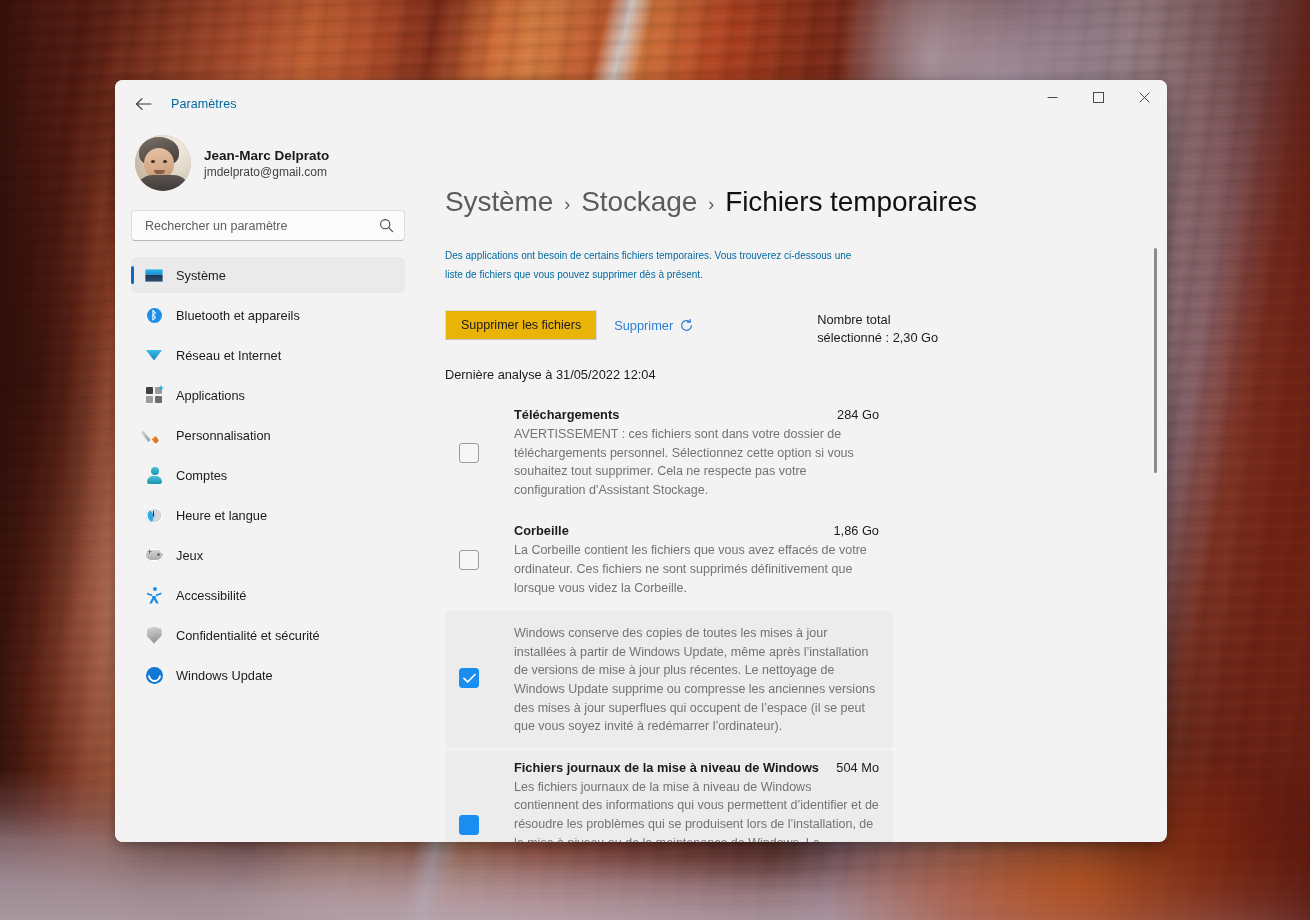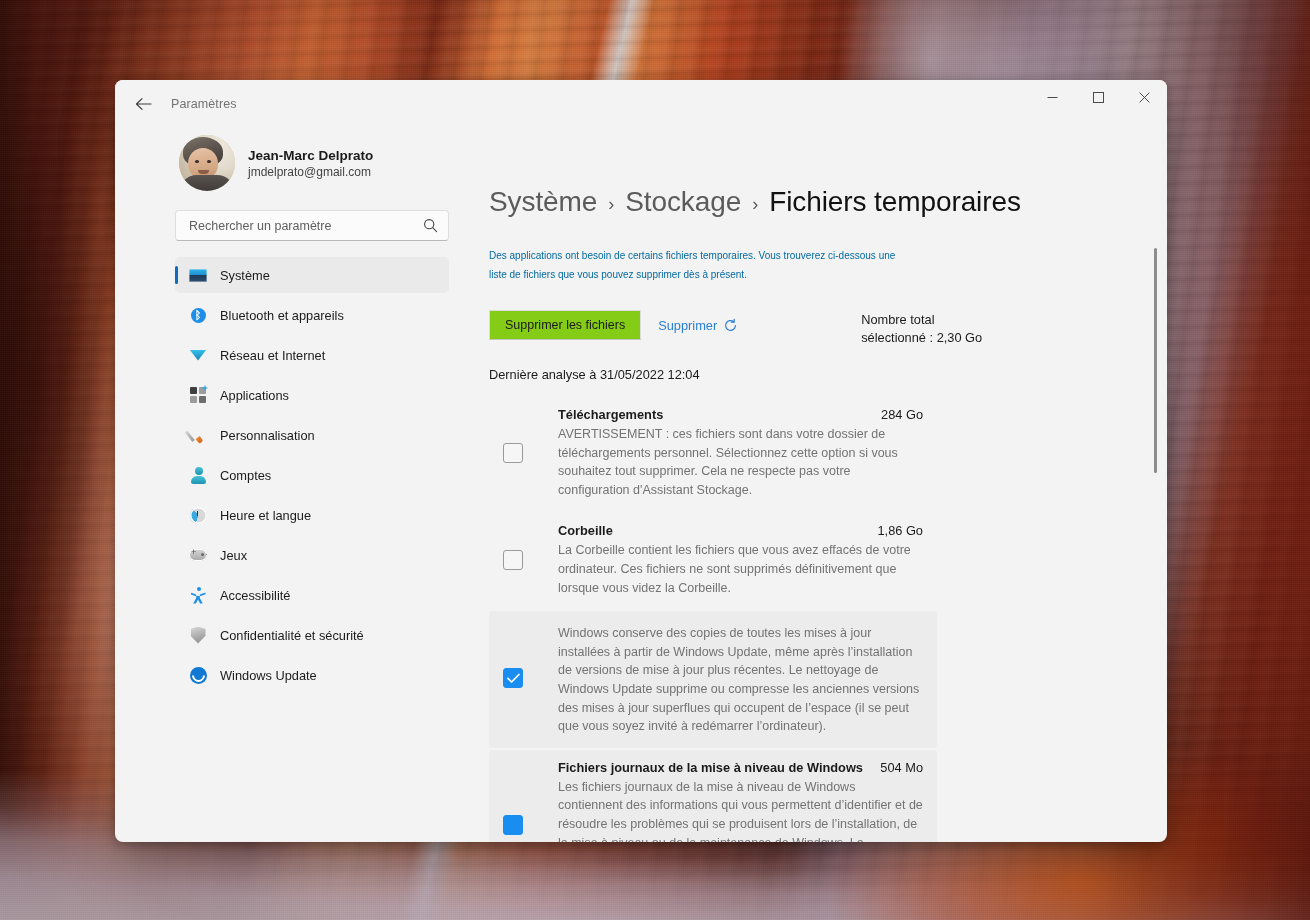--- a/index.html
+++ b/index.html
@@ -141,38 +141,38 @@
   .back-btn {
     width: 34px; height: 30px;
     margin-left: 11px;
     display: flex; align-items: center; justify-content: center;
     border-radius: 4px;
     color: #3d3d3d;
   }
   .back-btn svg { display: block; }
   .app-title {
     font-size: 12.5px;
-    color: #737373;
+    color: #0369a1;
     margin-left: 11px;
     letter-spacing: .1px;
   }
   .win-controls {
     position: absolute;
     right: 0; top: 0;
     display: flex; height: 48px;
   }
   .win-btn {
     width: 46px; height: 34px;
     display: flex; align-items: center; justify-content: center;
     color: #4a4a4a;
   }
   .win-btn svg { display: block; }
 
   
-  .win-body { flex: 1; display: flex; min-height: 0; padding-left: 44px; }
+  .win-body { flex: 1; display: flex; min-height: 0; }
 
   
   .sidebar {
     width: 306px;
     flex: 0 0 306px;
     padding: 0 16px;
     background: #f3f3f3;
     overflow: hidden;
   }
   .account {
@@ -365,21 +365,21 @@
 
   .actions-row {
     margin-top: 26px;
     display: flex;
     align-items: flex-start;
     gap: 17px;
   }
   .btn-delete {
     height: 30px;
     padding: 0 15px;
-    background: #84cc16;
+    background: #eab308;
     border: 1px solid #dcdcdc;
     border-bottom-color: #c4c4c4;
     border-radius: 0;
     font-family: "Liberation Sans", sans-serif;
     font-size: 12.5px;
     color: #1b1b1b;
     display: flex; align-items: center;
   }
   .link-refresh {
     display: flex;

